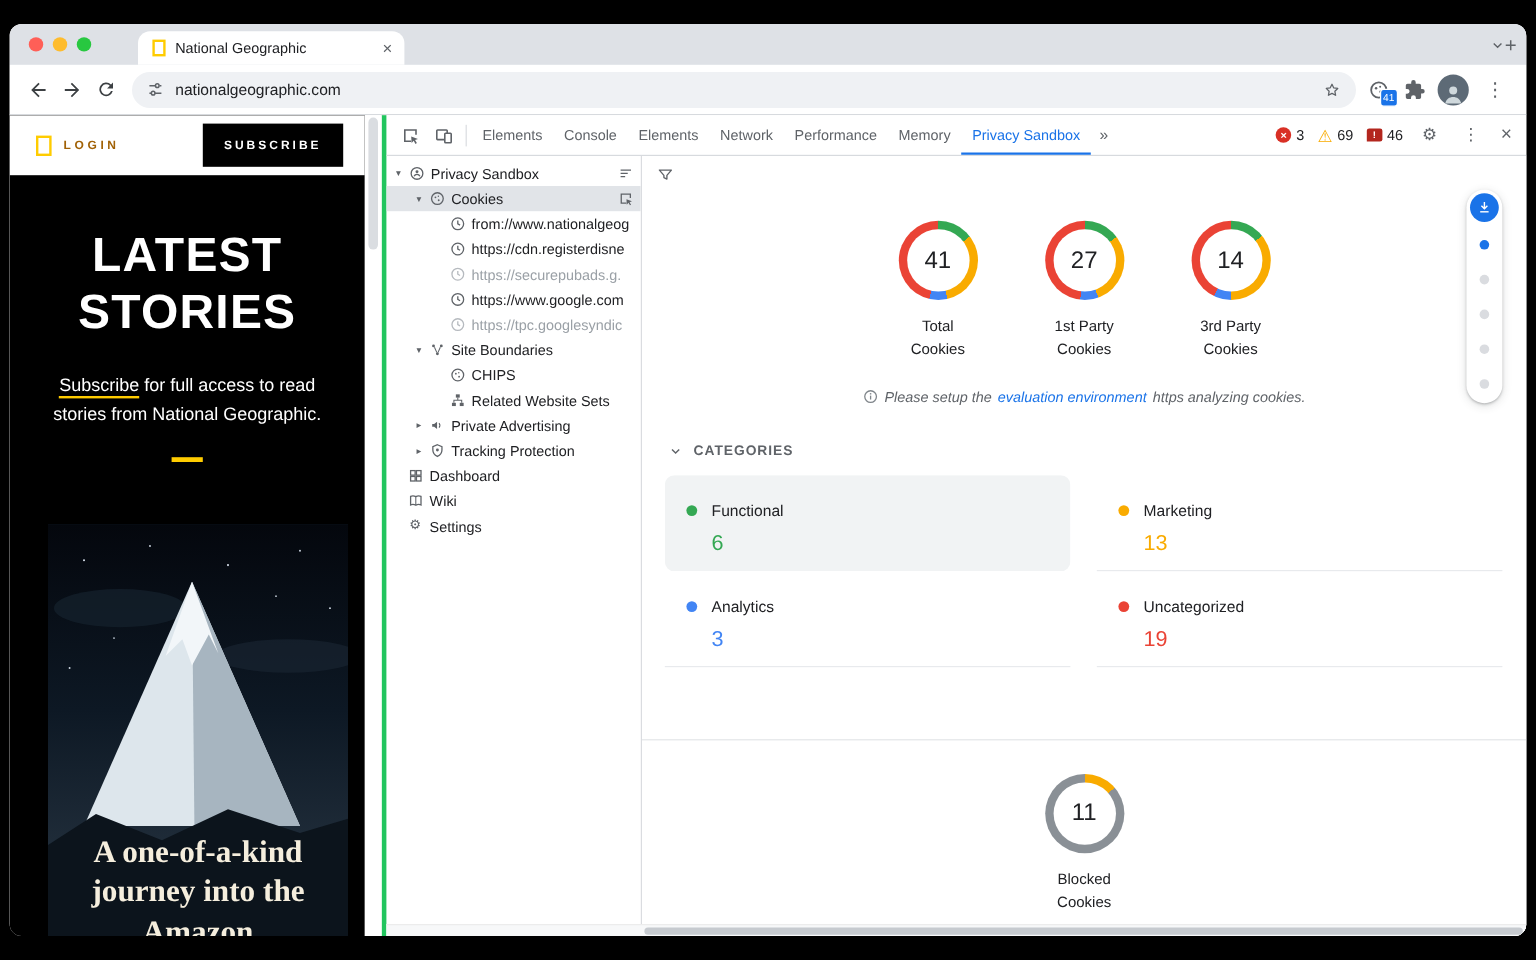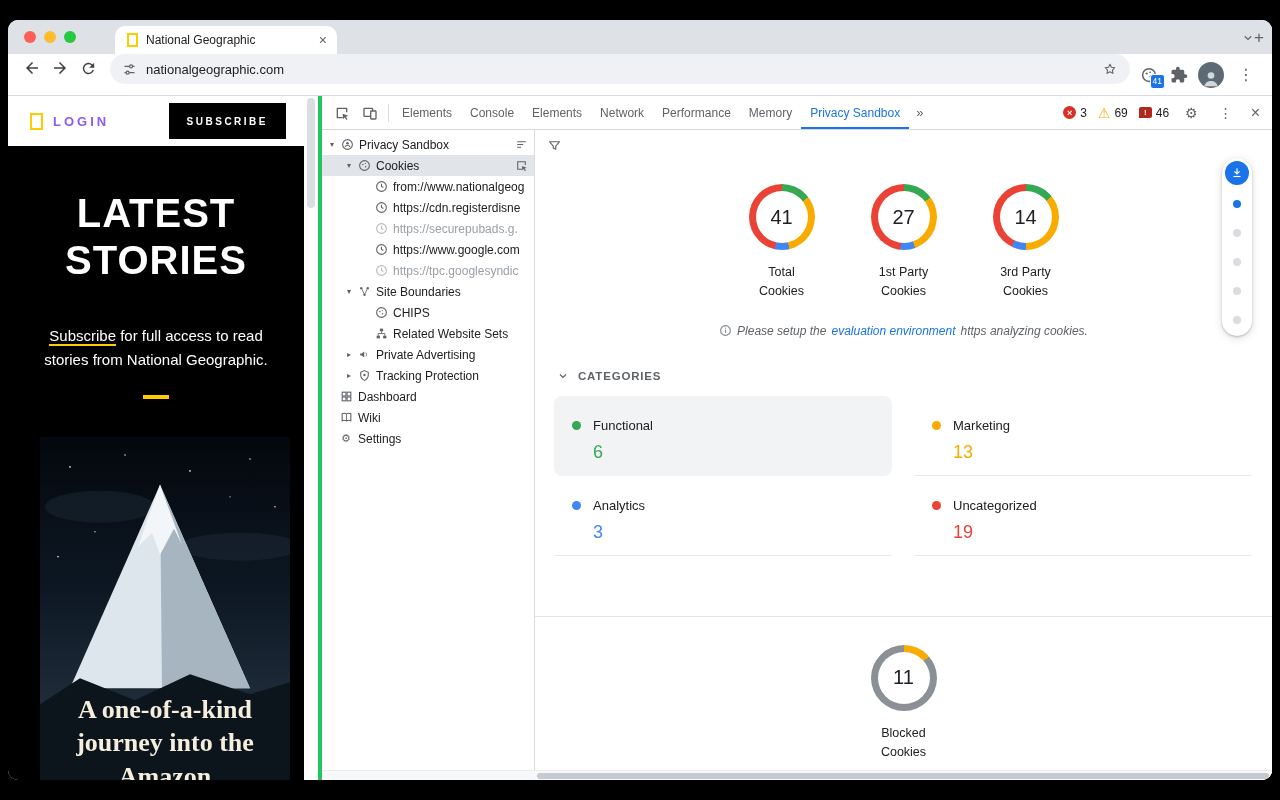--- a/index.html
+++ b/index.html
@@ -18,21 +18,21 @@
          display:flex; align-items:center; gap:8px; padding:0 8px 0 12px; }
   .favicon { width:11px; height:14px; border:2px solid #fc0; flex-shrink:0; }
   .tab-title { font-size:12px; color:#202124; flex:1; white-space:nowrap; overflow:hidden; }
   .tab-close { font-size:14px; color:#5f6368; padding:0 2px; }
   .newtab { width:26px; height:26px; margin:0 0 3px 8px; display:flex; align-items:center;
             justify-content:center; font-size:17px; color:#5f6368; border-radius:50%; }
   .tab-search { position:absolute; right:14px; top:8px; width:20px; height:20px;
                 display:flex; align-items:center; justify-content:center; }
 
   
-  .toolbar { height:42px; background:#fff; display:flex; padding:0 10px;
+  .toolbar { height:42px; background:#fff; display:flex; align-items:center; padding:0 10px;
              border-bottom:1px solid #d7dade; }
   .navbtn { width:28px; height:28px; border-radius:50%; display:flex; align-items:center;
             justify-content:center; flex-shrink:0; }
   .omnibox { flex:1; height:30px; margin:0 8px; background:#eff1f4; border-radius:15px;
              display:flex; align-items:center; gap:9px; padding:0 12px; min-width:0; }
   .url { font-size:13px; color:#202124; flex:1; white-space:nowrap; overflow:hidden; }
   .tool-right { display:flex; align-items:center; gap:10px; flex-shrink:0; padding-right:4px; }
   .ext-ic { position:relative; width:22px; height:22px; display:flex; align-items:center; justify-content:center; }
   .ext-badge { position:absolute; right:-5px; bottom:-3px; background:#1a73e8; color:#fff;
                font-size:8.5px; line-height:1; padding:2px 2px; border-radius:3px; border:1px solid #fff; }
@@ -40,27 +40,27 @@
             align-items:flex-end; justify-content:center; overflow:hidden; }
   .kebab { font-size:16px; color:#5f6368; padding:0 4px; }
 
   
   .content { display:flex; height:684px; }
 
   
   .page { width:296px; flex-shrink:0; background:#000; position:relative; overflow:hidden; }
   .site-header { height:50px; background:#fff; display:flex; align-items:center; padding-left:22px; }
   .ng-logo { width:13px; height:17px; border:2.5px solid #fc0; margin-right:10px; flex-shrink:0; }
-  .login { font-size:13px; font-weight:700; letter-spacing:3px; color:#8b5cf6; }
+  .login { font-size:10px; font-weight:700; letter-spacing:3px; color:#a16207; }
   .subscribe { margin-left:auto; margin-right:18px; background:#000; color:#fff; font-size:10px;
                font-weight:700; letter-spacing:2.5px; height:36px; padding:0 18px;
                display:flex; align-items:center; }
   .headline { margin-top:44px; text-align:center; color:#fff; font-size:40px; font-weight:700;
               line-height:1.18; letter-spacing:1px; }
-  .promo { margin:40px auto 0; width:252px; text-align:center; color:#fff; font-size:15px; line-height:1.55; }
+  .promo { margin:26px auto 0; width:252px; text-align:center; color:#fff; font-size:15px; line-height:1.55; }
   .promo-link { color:#fff; border-bottom:2px solid #fc0; }
   .dash { width:26px; height:4px; background:#fc0; margin:24px auto 0; }
   .hero { position:absolute; left:32px; right:14px; top:341px; bottom:0; overflow:hidden; background:#0a1420; }
   .hero svg { position:absolute; inset:0; width:100%; height:100%; }
   .hero-caption { position:absolute; left:0; right:0; bottom:-14px; text-align:center;
                   font-family:"Liberation Serif","DejaVu Serif",serif; font-weight:700;
                   font-size:26px; line-height:1.3; color:#f5eedd; }
   .page-scrollbar { width:14px; background:#fff; flex-shrink:0; position:relative; }
   .page-thumb { position:absolute; top:2px; left:3px; width:8px; height:110px;
                 background:#dadde1; border-radius:4px; }

